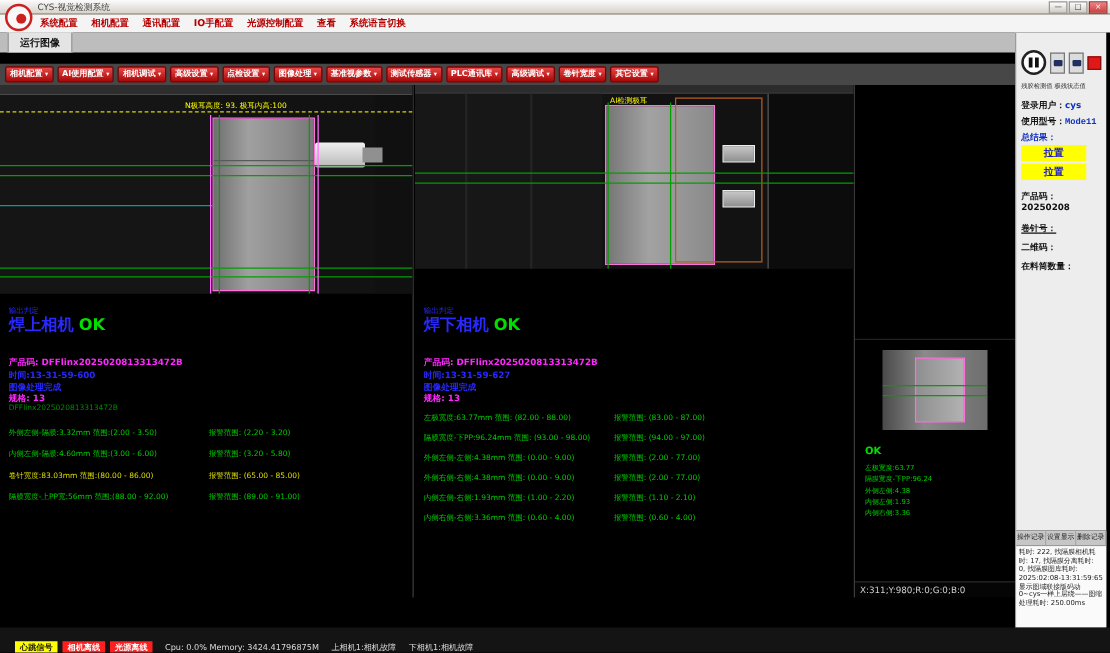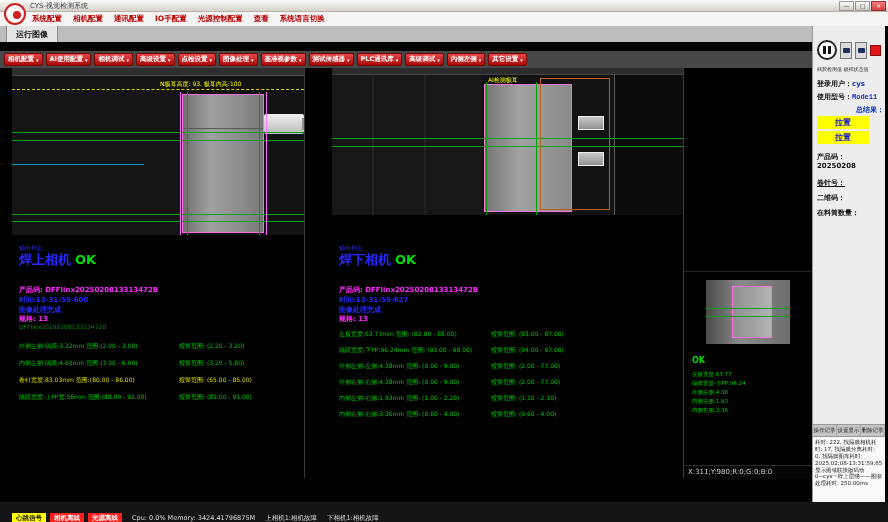--- a/index.html
+++ b/index.html
@@ -23,21 +23,21 @@
   .tabrow{position:absolute;top:26px;left:0;width:812px;height:16px;background:#bdbdbd;}
   .tab{position:absolute;left:6px;bottom:0;padding:3px 9px 2px;background:#e4e4e4;border:1px solid #8a8a8a;border-bottom:none;font-size:8px;font-weight:bold;color:#111;}
 
   
   .toolbar{position:absolute;top:51px;left:0;width:812px;height:17px;background:#474747;display:flex;align-items:center;gap:3px;padding-left:4px;}
   .tbtn{display:flex;align-items:center;gap:2px;background:linear-gradient(#e84848,#a80808);border:1px solid #7a0000;border-radius:2px;padding:1px 3px;color:#fff;font-size:6.5px;font-weight:bold;white-space:nowrap;cursor:default;}
   .caret{font-size:5px;}
 
   
   .cam{position:absolute;top:68px;height:410px;background:#000;border-right:1px solid #3a3a3a;}
-  #cam-left{left:12px;width:293px;}
+  #cam-left{left:0;width:331px;}
   #cam-mid{left:332px;width:352px;}
   .scene{position:absolute;top:0;left:0;right:0;overflow:hidden;background:#121212;}
   #cam-left .scene{height:167px;}
   #cam-mid .scene{height:147px;}
   .shape{position:absolute;}
   .hl{position:absolute;left:0;right:0;height:1px;background:#00a000;}
   .vl{position:absolute;width:1px;background:#00a000;}
   .vl.m{background:#ff70ff;}
   .hl.c{background:#00a0a0;}
   .ylabel{position:absolute;font-size:6px;color:#ffff00;white-space:nowrap;}
@@ -156,21 +156,21 @@
     </div>
   <div class="tbtn">
       <span>PLC通讯库</span>
       <span class="caret">▾</span>
     </div>
   <div class="tbtn">
       <span>高级调试</span>
       <span class="caret">▾</span>
     </div>
   <div class="tbtn">
-      <span>内侧左侧</span>
+      <span>卷针宽度</span>
       <span class="caret">▾</span>
     </div>
   <div class="tbtn">
       <span>其它设置</span>
       <span class="caret">▾</span>
     </div>
 </div>
 
 <div class="cam" id="cam-left">
   <div class="scene">
@@ -270,21 +270,21 @@
         <div class="camglyph"></div>
       </div>
     <div class="smallbtn">
         <div class="camglyph"></div>
       </div>
     <div class="redbtn"></div>
   </div>
   <div class="tinyline">残胶检测值 极残状态值</div>
   <div class="field" style="top:53px;"><span class="flabel">登录用户：</span><span class="fvalue">cys</span></div>
   <div class="field" style="top:66px;font-family:Liberation Mono, monospace;"><span class="flabel">使用型号：</span><span class="fvalue">Mode11</span></div>
-  <div class="field" style="top:79px;text-align:right;"><span class="flabel" style="color:#1030c0;">总结果：</span></div>
+  <div class="field" style="top:79px;"><span class="flabel" style="color:#1030c0;">总结果：</span></div>
   <div class="resultbox" style="top:90px;">拉置</div>
   <div class="resultbox" style="top:105px;">拉置</div>
   <div class="field" style="top:126px;"><span class="flabel">产品码：</span></div>
   <div class="field" style="top:136px;"><span class="fvalue dark">20250208</span></div>
   <div class="field" style="top:152px;text-decoration:underline;"><span class="flabel">卷针号：</span></div>
   <div class="field" style="top:167px;"><span class="flabel">二维码：</span></div>
   <div class="field" style="top:182px;"><span class="flabel">在料筒数量：</span></div>
   <div class="ops">
     <div class="ops-header">
       <span>操作记录</span>

